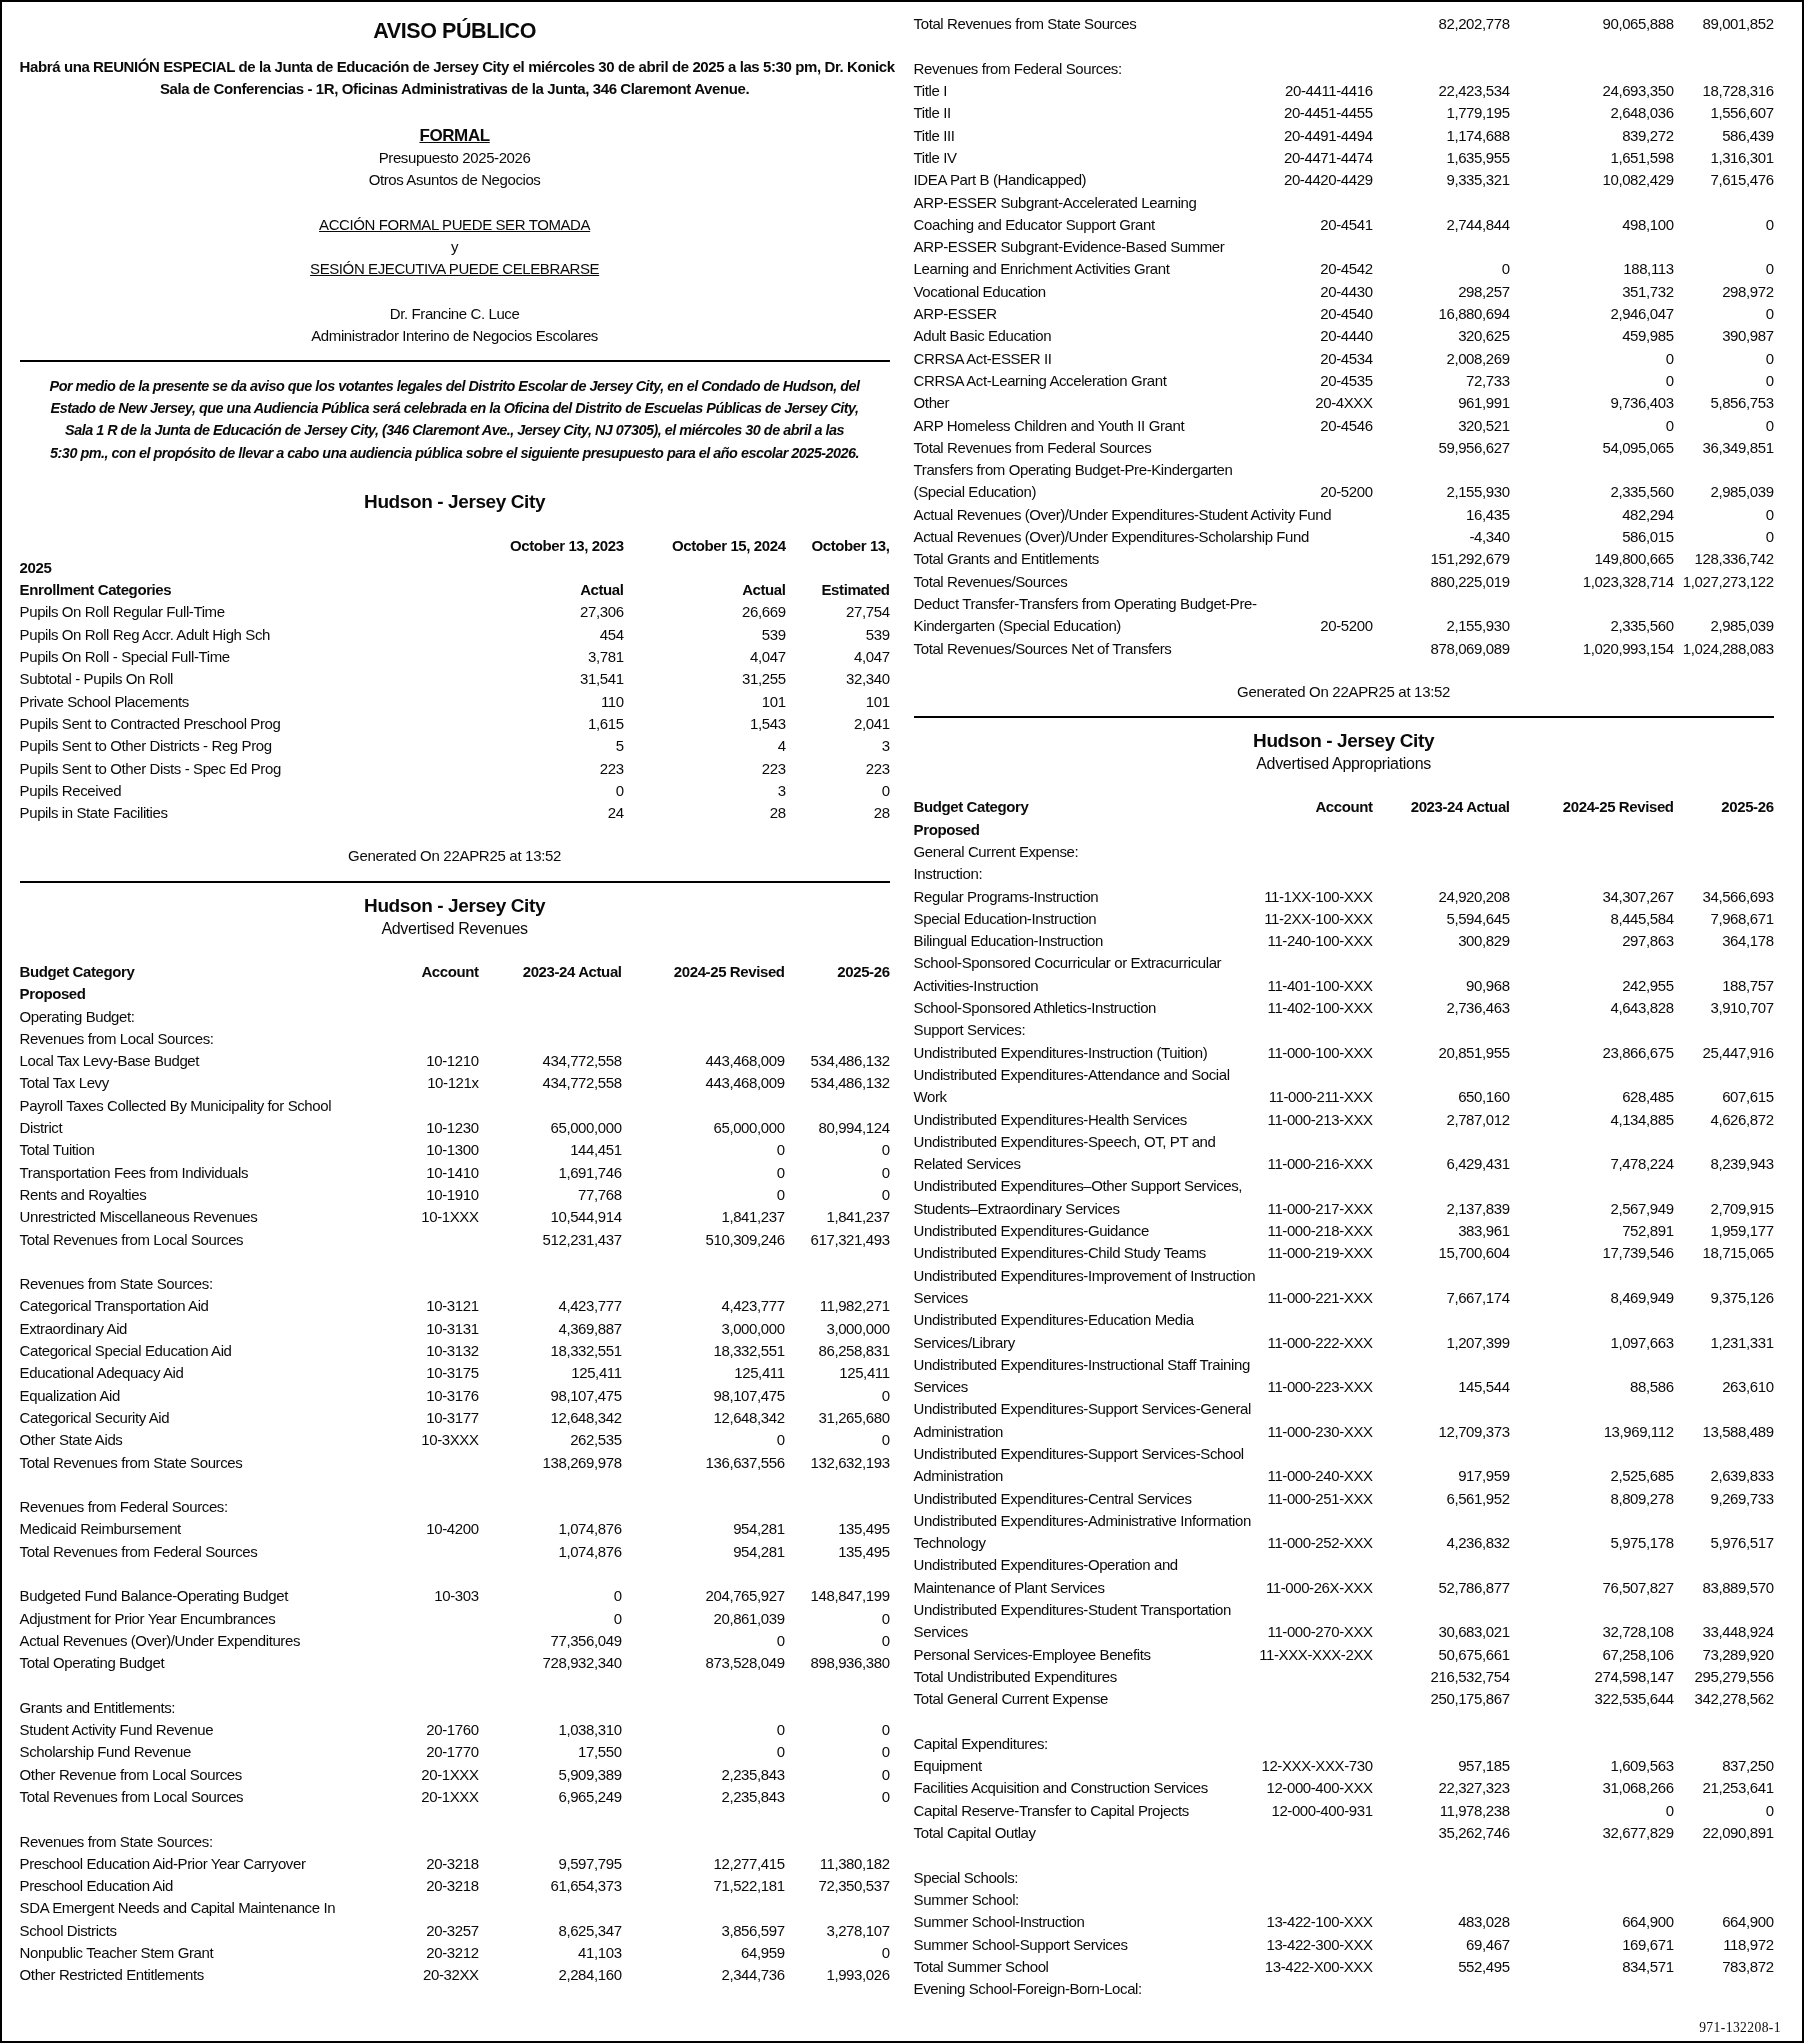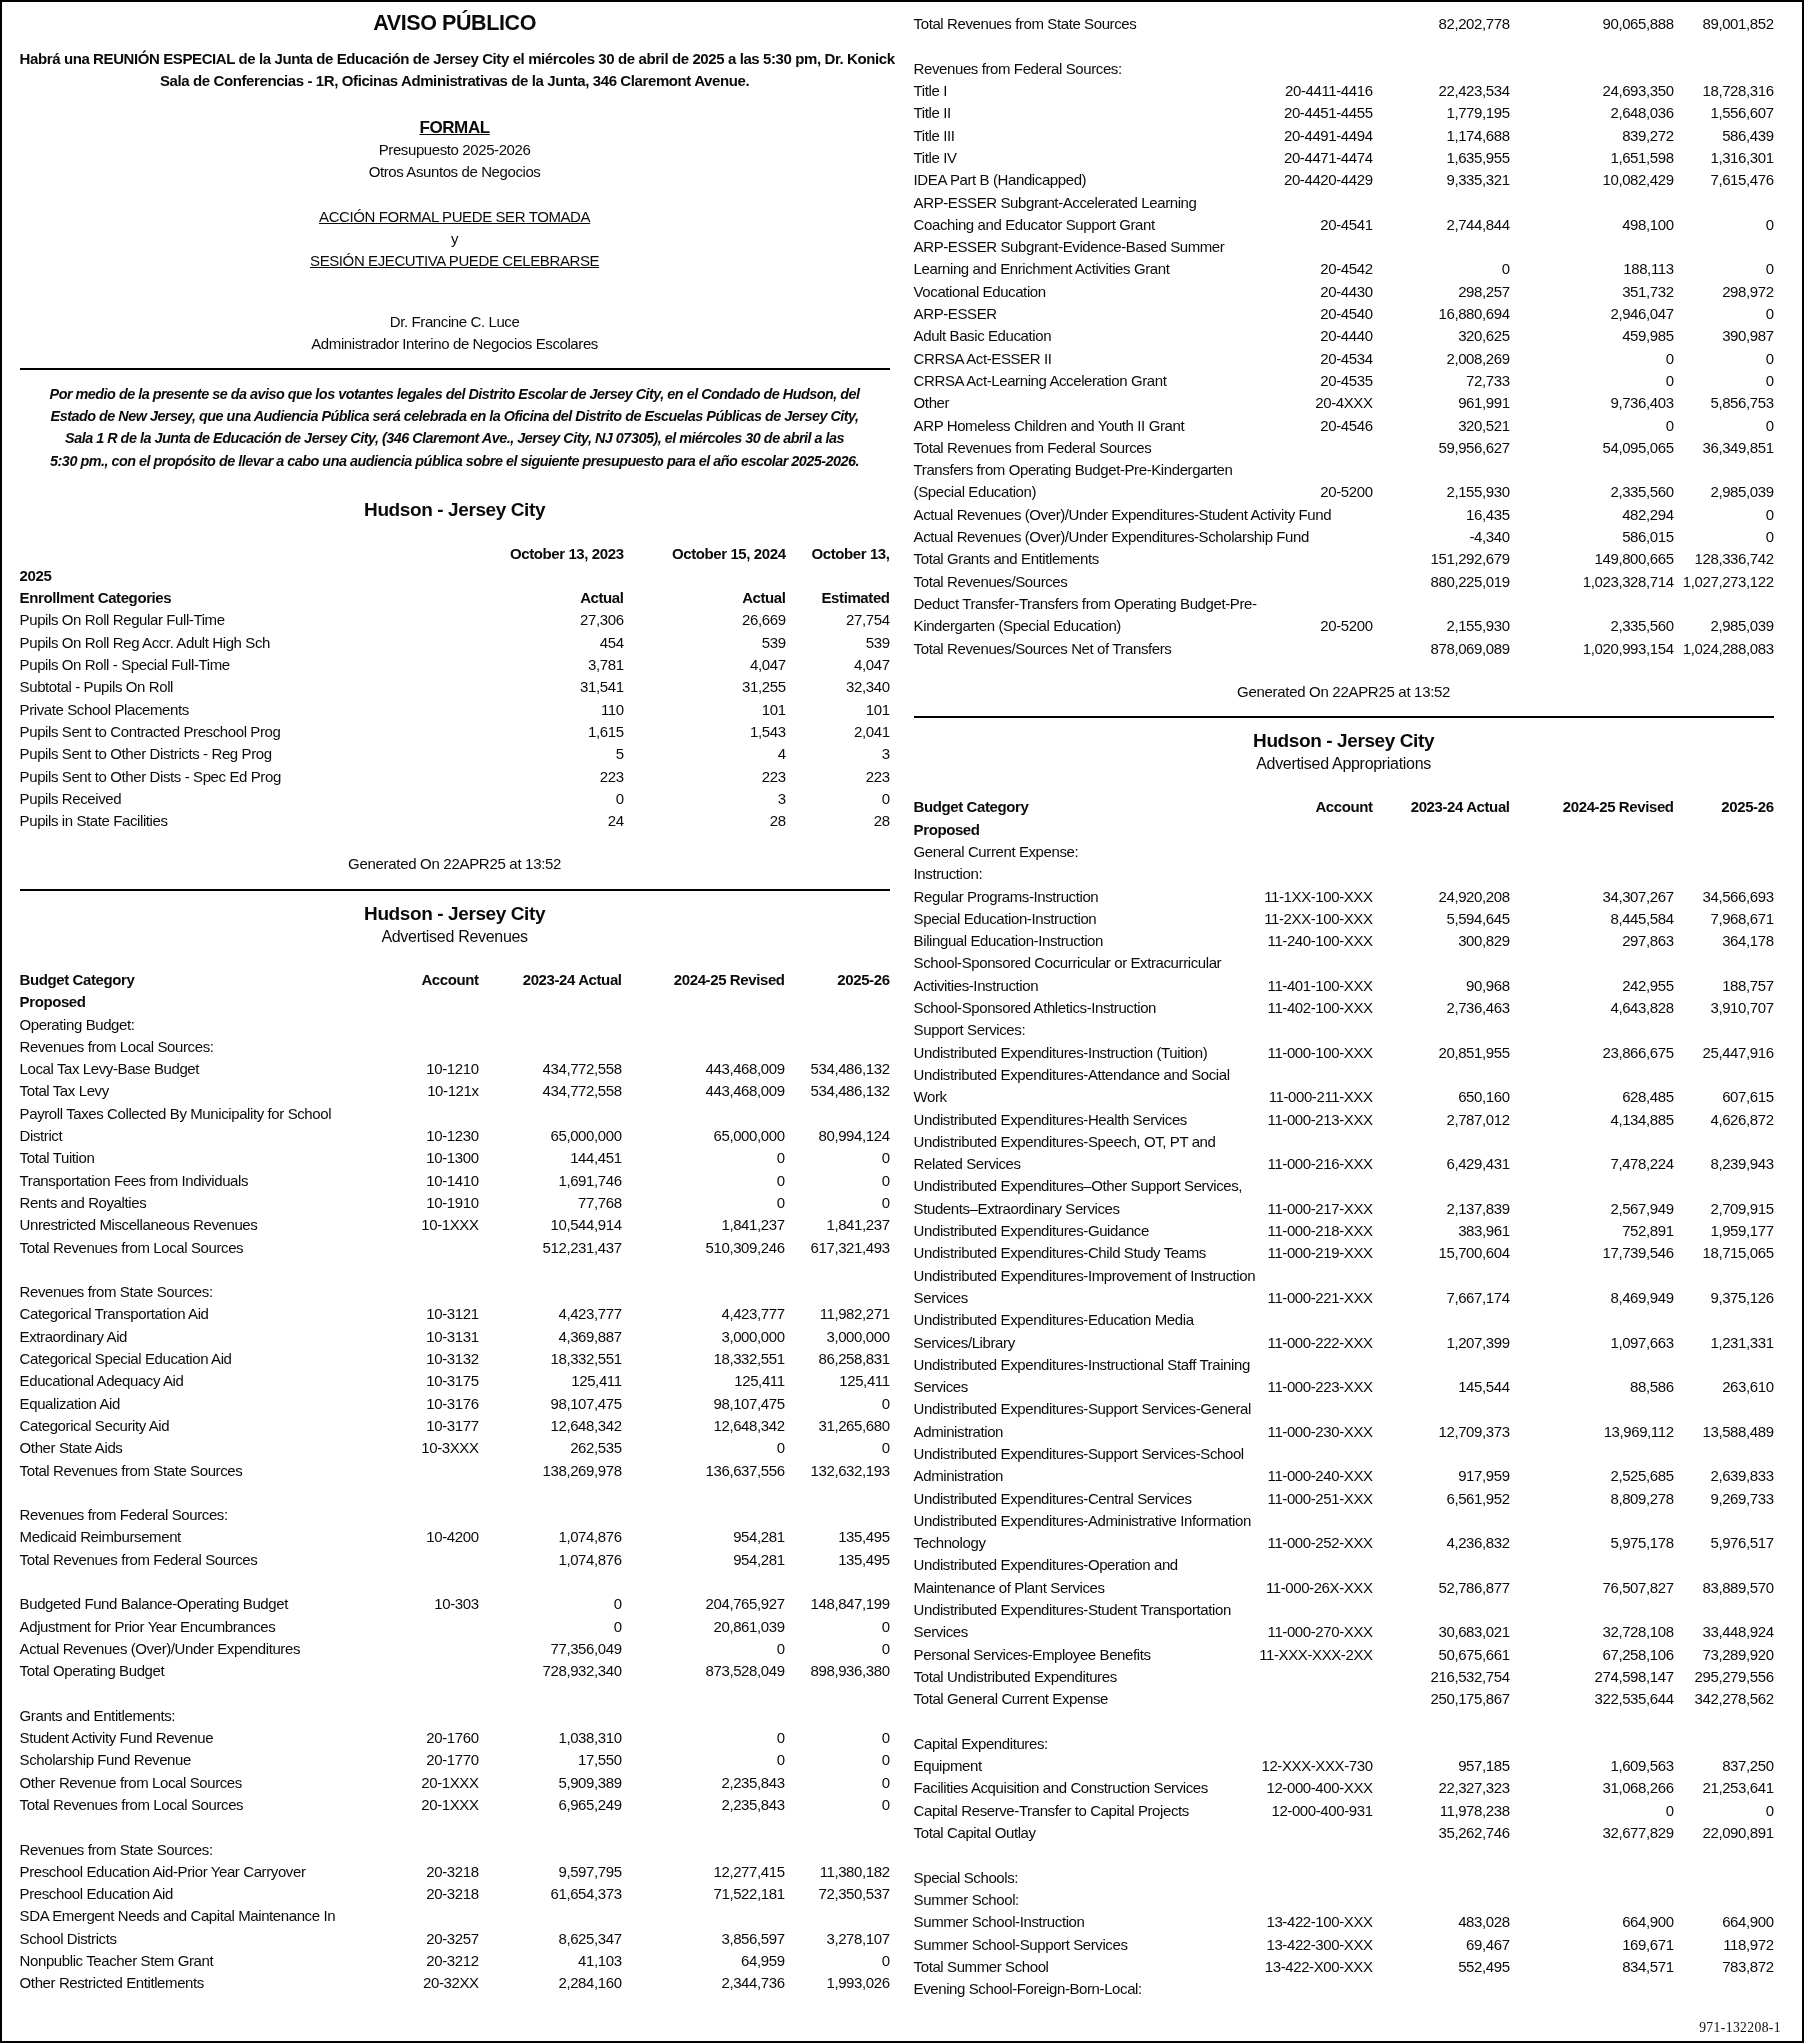--- a/index.html
+++ b/index.html
@@ -6,35 +6,35 @@
   .page{
     position:relative;
     width:1804px;height:2043px;
     background:#fff;color:#0a0a0a;
     border:2.4px solid #000;box-sizing:border-box;
     font-family:"Liberation Sans", sans-serif;
     overflow:hidden;
   }
   .columns{display:flex;}
   .col{box-sizing:border-box;}
-  .col.left{width:870px;margin-left:17.6px;padding-top:1px;}
+  .col.left{width:870px;margin-left:17.6px;padding-top:9px;}
   .col.right{width:860px;margin-left:24px;padding-top:11.2px;}
 
   h1.notice-title{
     margin:8px 0 0 0;text-align:center;
     font-size:21.5px;letter-spacing:-0.4px;font-weight:700;
   }
   .intro-block{margin-top:12px;font-weight:bold;}
   .line{
     text-align:center;font-size:15px;letter-spacing:-0.4px;
     line-height:22.3px;white-space:nowrap;
   }
   .agenda-block{margin-top:24px;}
   .action-block{margin-top:22.3px;}
-  .sign-block{margin-top:38px;}
+  .sign-block{margin-top:22px;}
   .b{font-weight:700;}
   .u{text-decoration:underline;}
   .agenda-heading{font-size:17px;}
   hr.rule{border:none;border-top:2.4px solid #000;margin:12.8px 0 11.2px 0;}
   .hearing-block{margin-top:12.8px;}
   .hearing-line{
     text-align:center;font-size:14.4px;font-weight:700;font-style:italic;
     letter-spacing:-0.5px;line-height:22.3px;white-space:nowrap;
   }
   .district{

